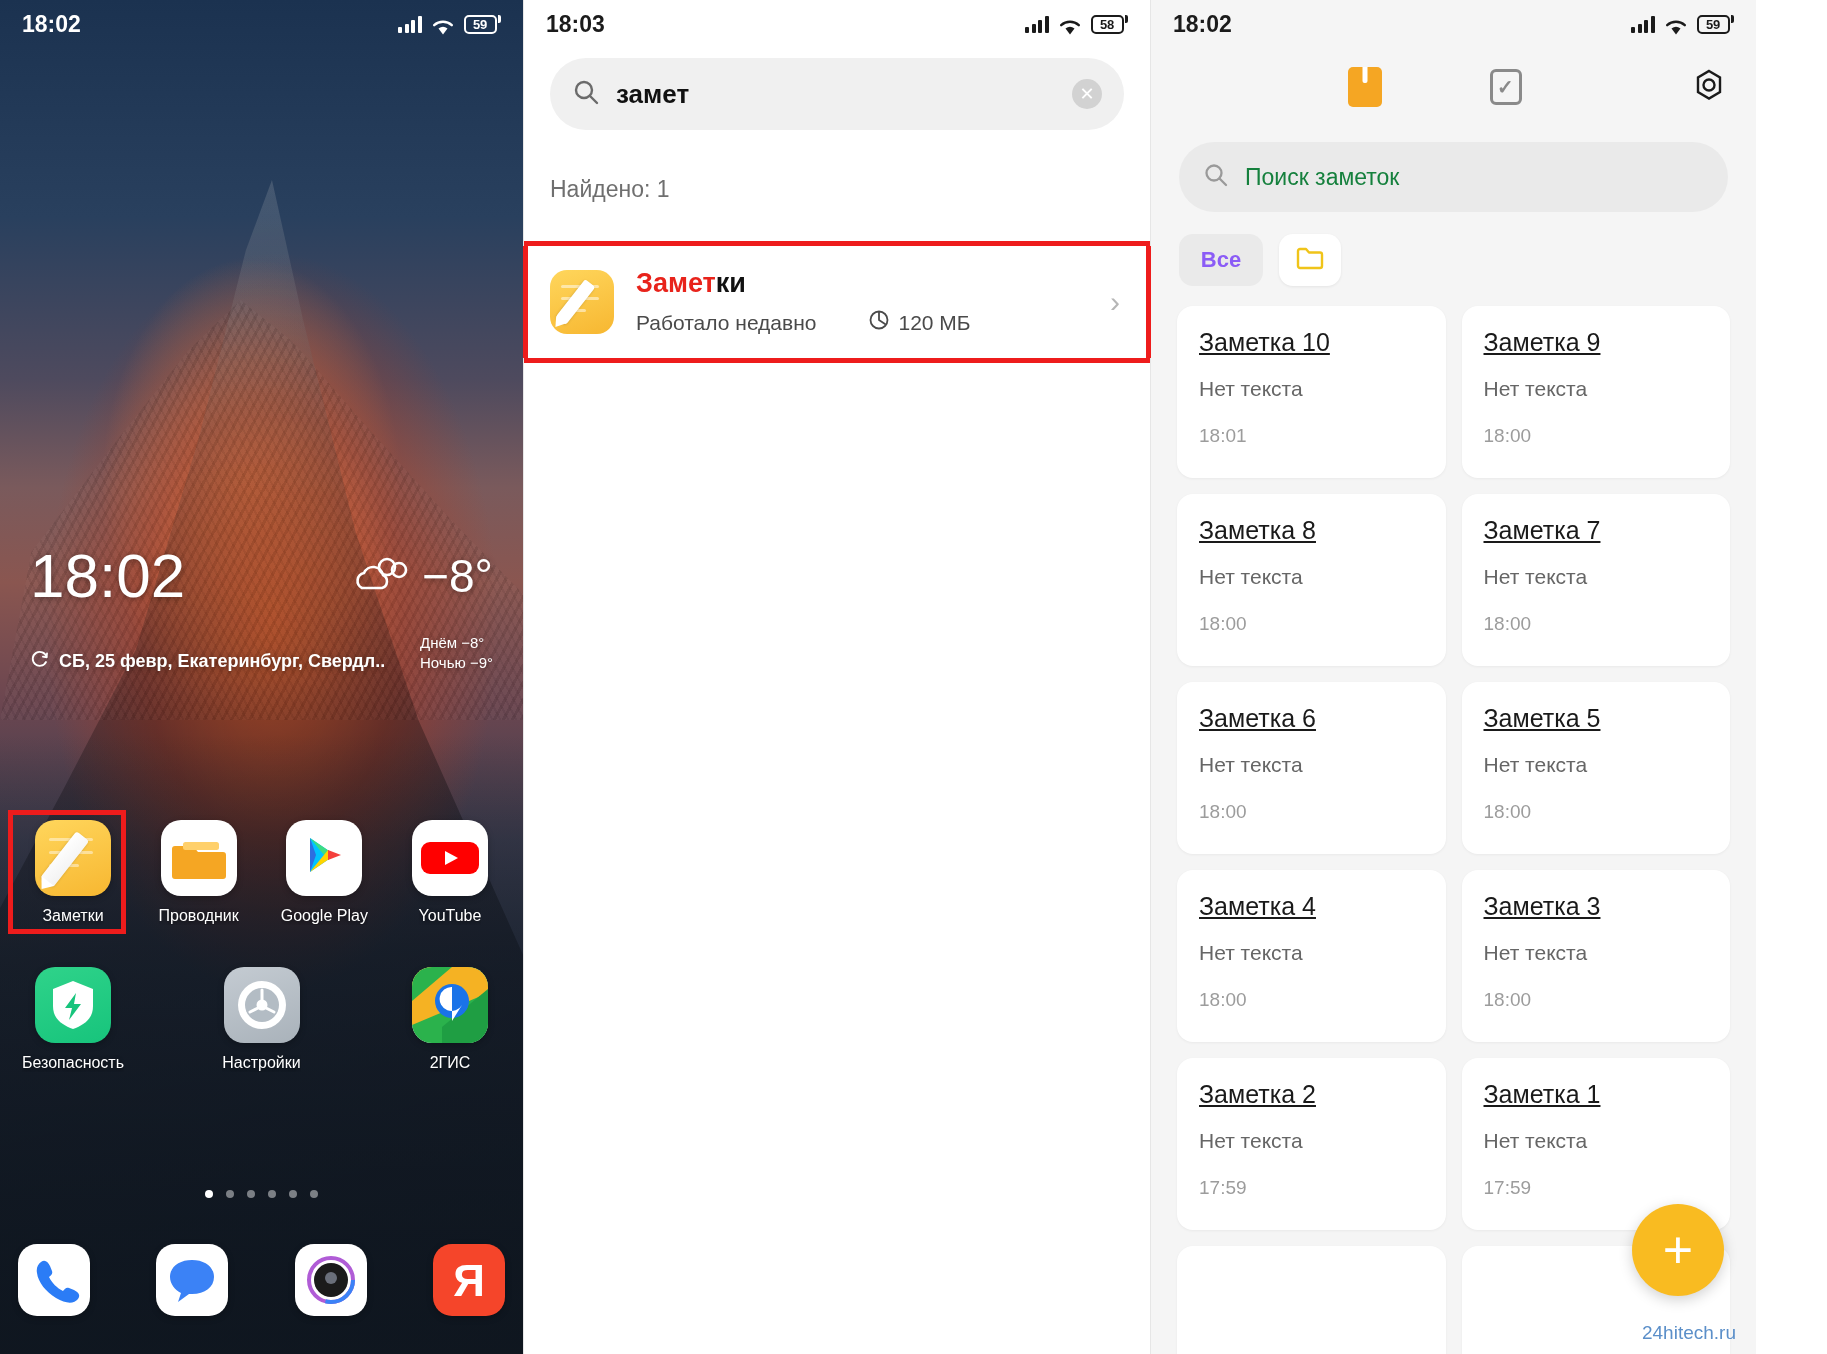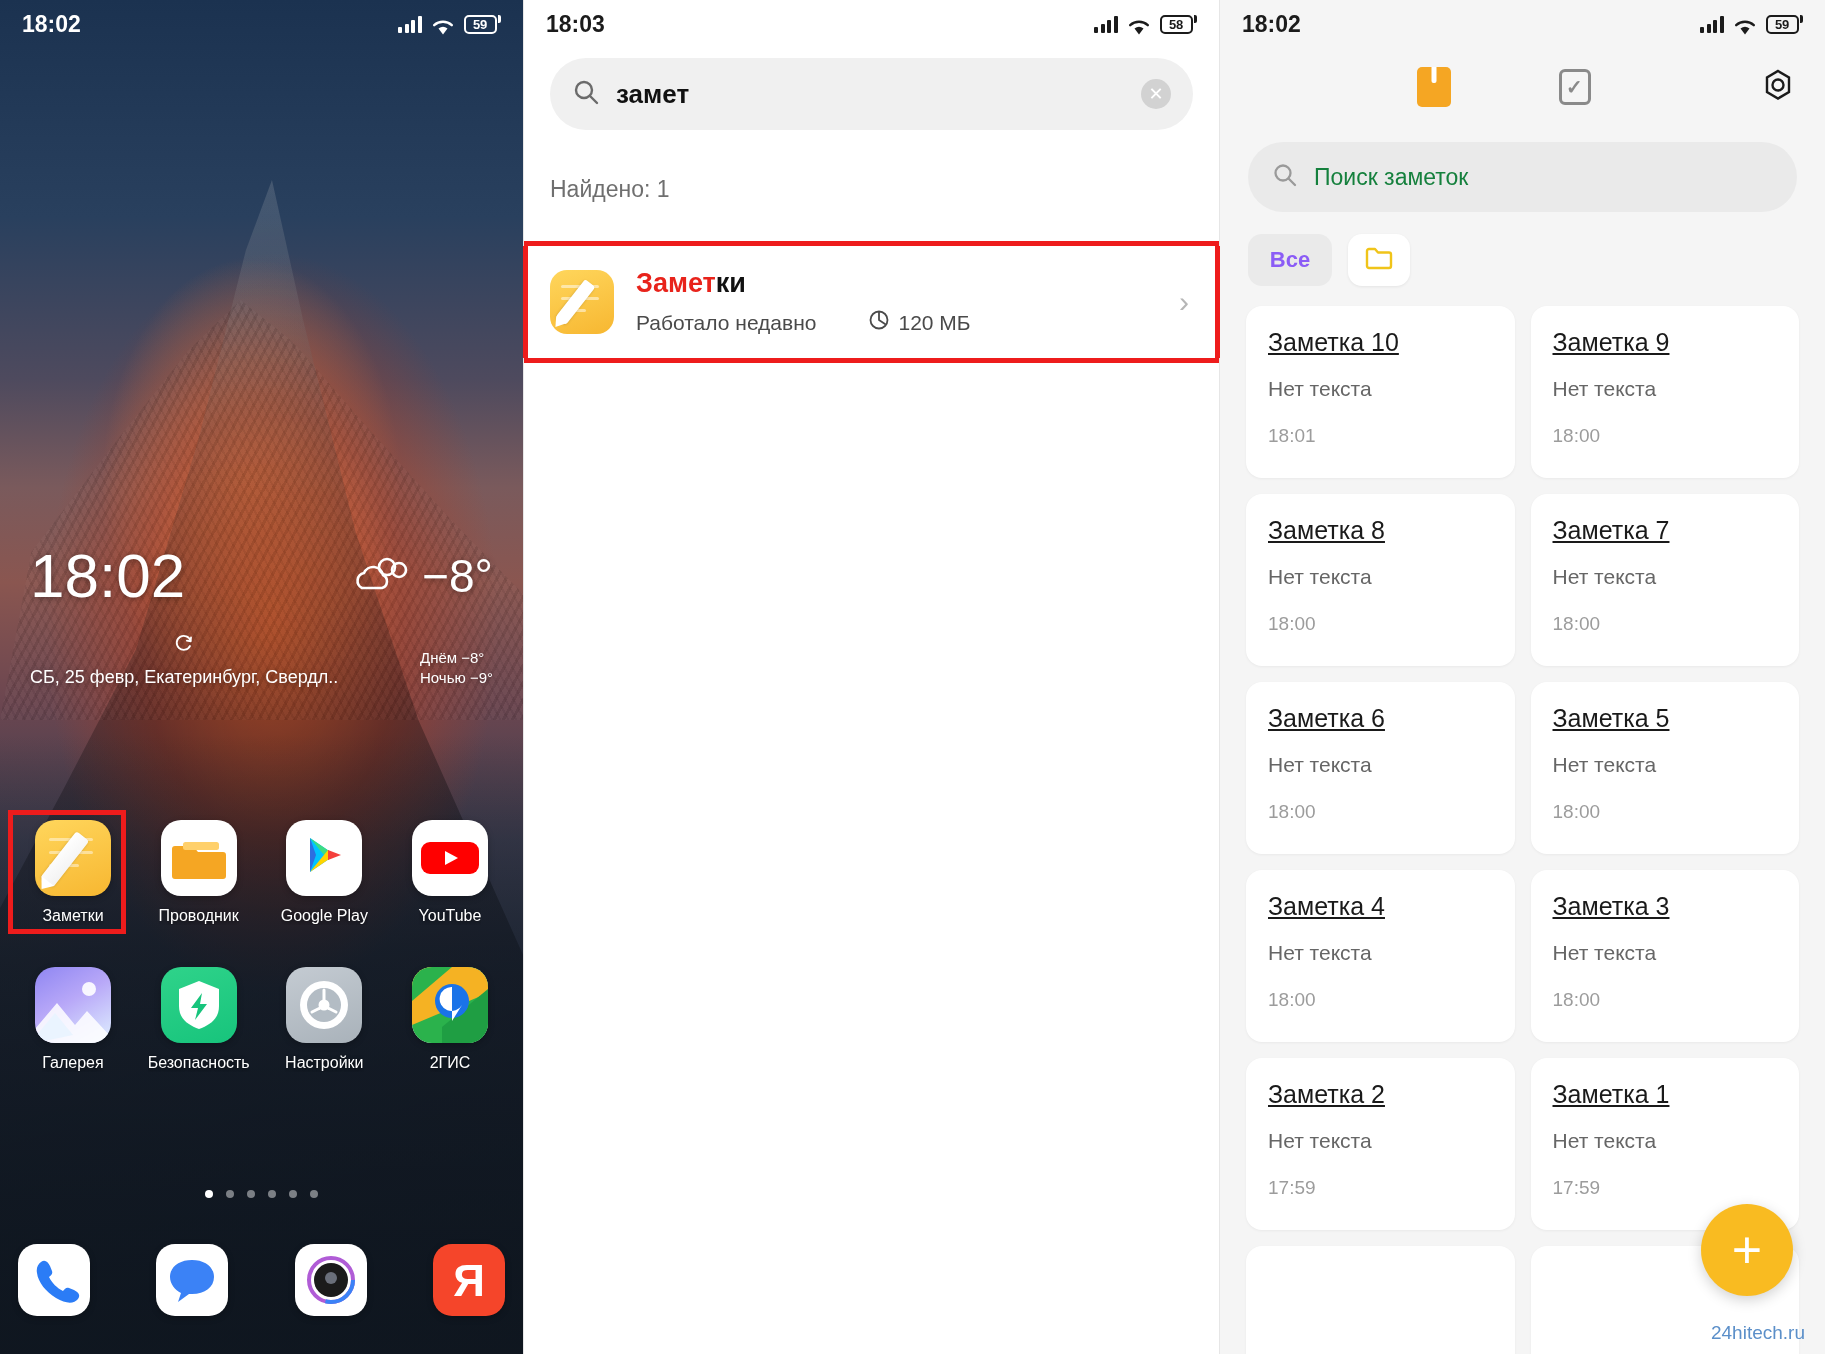--- a/index.html
+++ b/index.html
@@ -99,21 +99,21 @@
     text-shadow: 0 1px 6px rgba(0,0,0,.4);
   }
   .cw-row { display: flex; align-items: center; justify-content: space-between; }
   .cw-time { font-size: 62px; font-weight: 300; letter-spacing: 0px; line-height: 1; }
   .cw-weather { display: flex; align-items: center; gap: 12px; }
   .cw-temp { font-size: 46px; font-weight: 300; line-height: 1; }
   .cw-sub {
     display: flex; align-items: flex-end; justify-content: space-between;
     margin-top: 26px;
   }
-  .cw-date { display: flex; align-items: center; gap: 9px; font-size: 18px; font-weight: 400; white-space: nowrap; flex-direction: column; }
+  .cw-date { display: flex; align-items: center; gap: 9px; font-size: 18px; font-weight: 700; white-space: nowrap; }
   .cw-fore { text-align: left; font-size: 15px; line-height: 1.35; margin-left: 24px; }
 
   
   .appgrid {
     position: absolute; z-index: 5; left: 0; right: 0; top: 820px;
     padding: 0 18px;
   }
   .approw { display: flex; justify-content: space-between; margin-bottom: 42px; }
   .app { width: 110px; display: flex; flex-direction: column; align-items: center; gap: 11px; }
   .appicon {
@@ -162,21 +162,21 @@
 
   .dock {
     position:absolute; z-index:5; left:0; right:0; bottom: 38px;
     padding: 0 18px; display:flex; justify-content: space-between;
   }
   .dock .appicon { width: 72px; height: 72px; border-radius: 19px; }
 
   
   .panel-search {
     position: relative;
-    width: 697px; height: 1354px;
+    width: 628px; height: 1354px;
     background: #ffffff;
     border-left: 1px solid #e6e6e6;
     border-right: 1px solid #e6e6e6;
   }
   .searchbar-wrap { padding: 10px 26px 0 26px; }
   .searchbar {
     height: 72px; border-radius: 36px; background: #f0f0f0;
     display: flex; align-items: center; gap: 16px; padding: 0 22px;
   }
   .searchbar .q { flex: 1; font-size: 26px; color: #111; font-weight: 600; }
@@ -405,30 +405,20 @@
             <svg width="76" height="76" viewBox="0 0 76 76">
               <rect x="9" y="22" width="58" height="32" rx="9" fill="#ff0000"></rect>
               <path d="M33 31 L46 38 L33 45 Z" fill="#fff"></path>
             </svg>
           </div>
           <div class="applabel">YouTube</div>
         </div>
       </div>
 
       <div class="approw">
-        <div class="app">
-          <div class="appicon ic-gallery">
-            <svg width="76" height="76" viewBox="0 0 76 76">
-              <circle cx="54" cy="22" r="7" fill="#fff" opacity=".9"></circle>
-              <path d="M0 62 L22 36 L40 58 L52 44 L76 70 L76 76 L0 76 Z" fill="#fff" opacity=".85"></path>
-              <path d="M0 70 L20 46 L38 68 L0 76 Z" fill="#eaf4ff"></path>
-            </svg>
-          </div>
-          <div class="applabel">Галерея</div>
-        </div>
 
         <div class="app">
           <div class="appicon ic-sec">
             <svg width="76" height="76" viewBox="0 0 76 76">
               <path d="M38 14 L58 22 v17 c0 13 -9 19 -20 23 c-11 -4 -20 -10 -20 -23 V22 Z" fill="#fff"></path>
               <path d="M41 26 L30 41 h7 l-3 12 l12 -16 h-7 Z" fill="#17c47c"></path>
             </svg>
           </div>
           <div class="applabel">Безопасность</div>
         </div>

